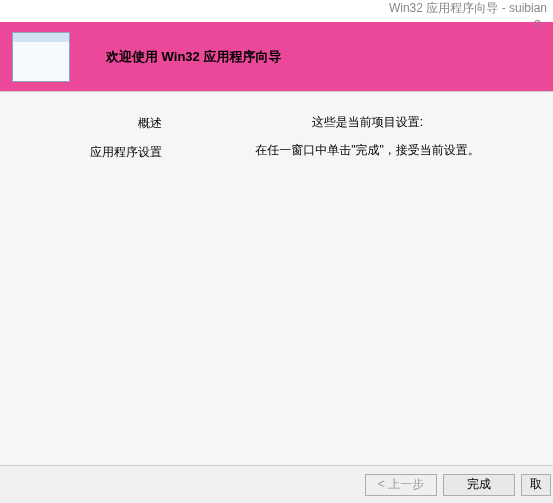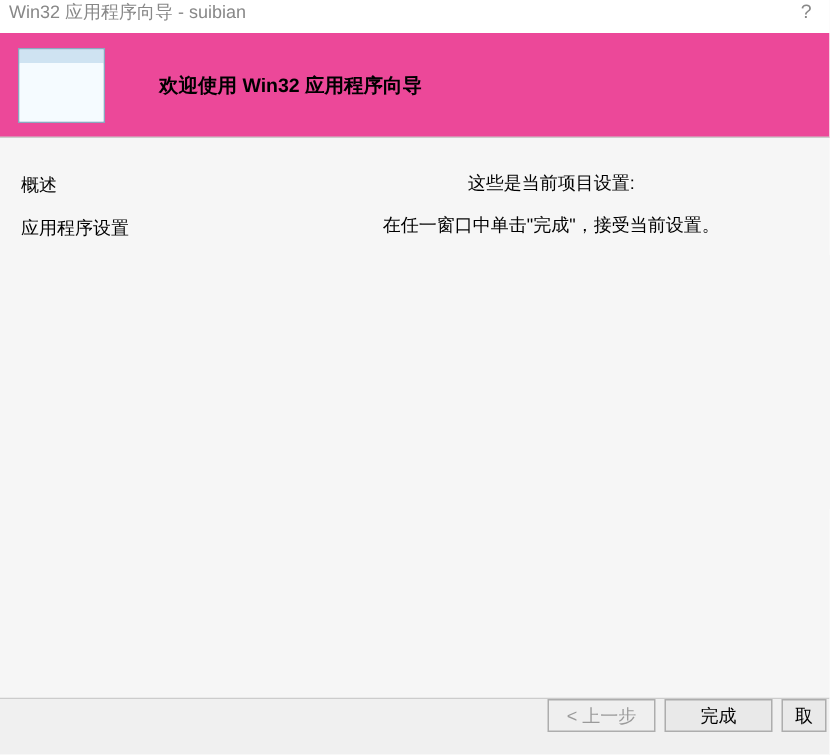--- a/index.html
+++ b/index.html
@@ -7,24 +7,25 @@
 body {
   font-family: "Microsoft YaHei", "SimSun", Tahoma, sans-serif;
   font-size: 12px;
   background: #fff;
   color: #000;
 }
 .title-bar {
   height: 22px;
   background: #fff;
   display: flex;
-  align-items: flex-start;
+  align-items: flex-end;
   padding: 0 6px;
   color: #888;
   font-size: 12px;
+  flex-direction: column;
 }
 .title-bar .spacer { flex: 1; }
 .help-icon { color: #888; padding: 0 6px; cursor: pointer; font-size: 13px; }
 .header {
   height: 70px;
   background: #ec4899;
   display: flex;
   align-items: center;
   padding: 0 12px;
   border-bottom: 1px solid #ccc;
@@ -64,37 +65,38 @@
   width: 176px;
   background: #f6f6f6;
   padding: 20px 14px;
 }
 .sidebar-item {
   padding: 3px 0;
   margin-bottom: 6px;
   font-size: 12px;
   cursor: pointer;
   color: #000;
+  text-align: right;
 }
 .main {
   flex: 1;
   background: #f6f6f6;
   padding: 20px 2px 20px 8px;
   font-size: 12px;
   line-height: 1.7;
   text-align: center;
 }
 .main p { margin-bottom: 8px; }
 .main ul { list-style: disc; padding-left: 28px; margin-bottom: 10px; }
 .footer {
   height: 38px;
   border-top: 1px solid #ccc;
   background: #f0f0f0;
   display: flex;
-  align-items: flex-start;
+  align-items: center;
   justify-content: flex-end;
   padding: 0 2px;
   gap: 6px;
 }
 .btn {
   min-width: 72px;
   height: 22px;
   background: #e9e9e9;
   border: 1px solid #adadad;
   font-size: 12px;

